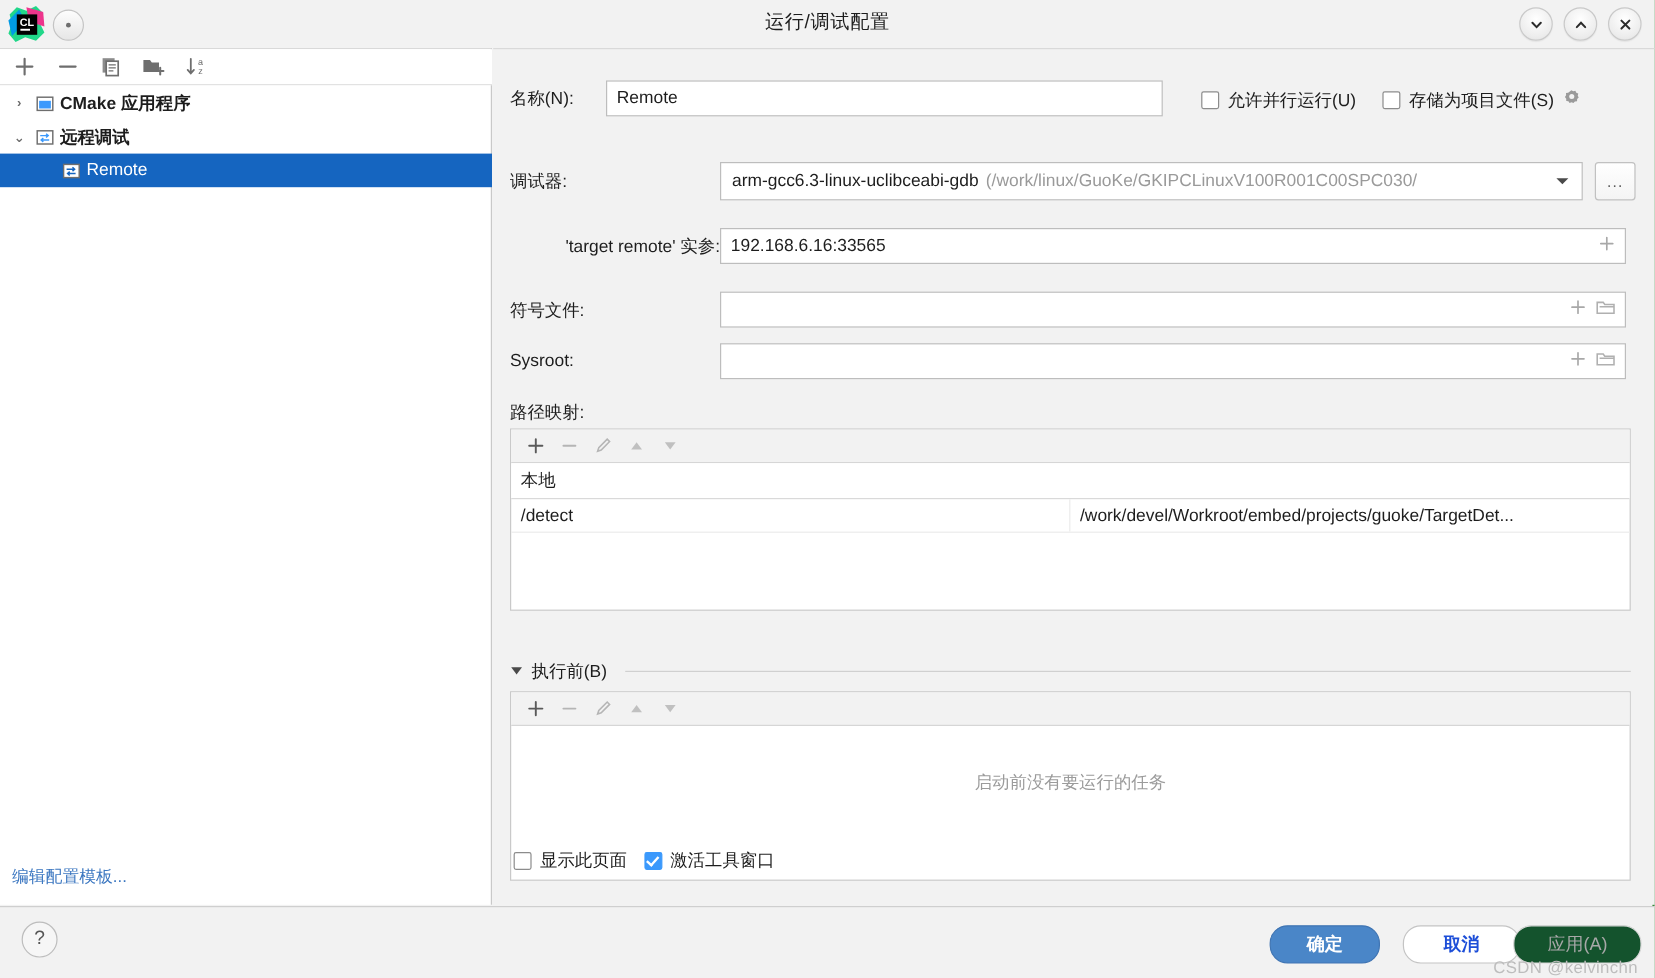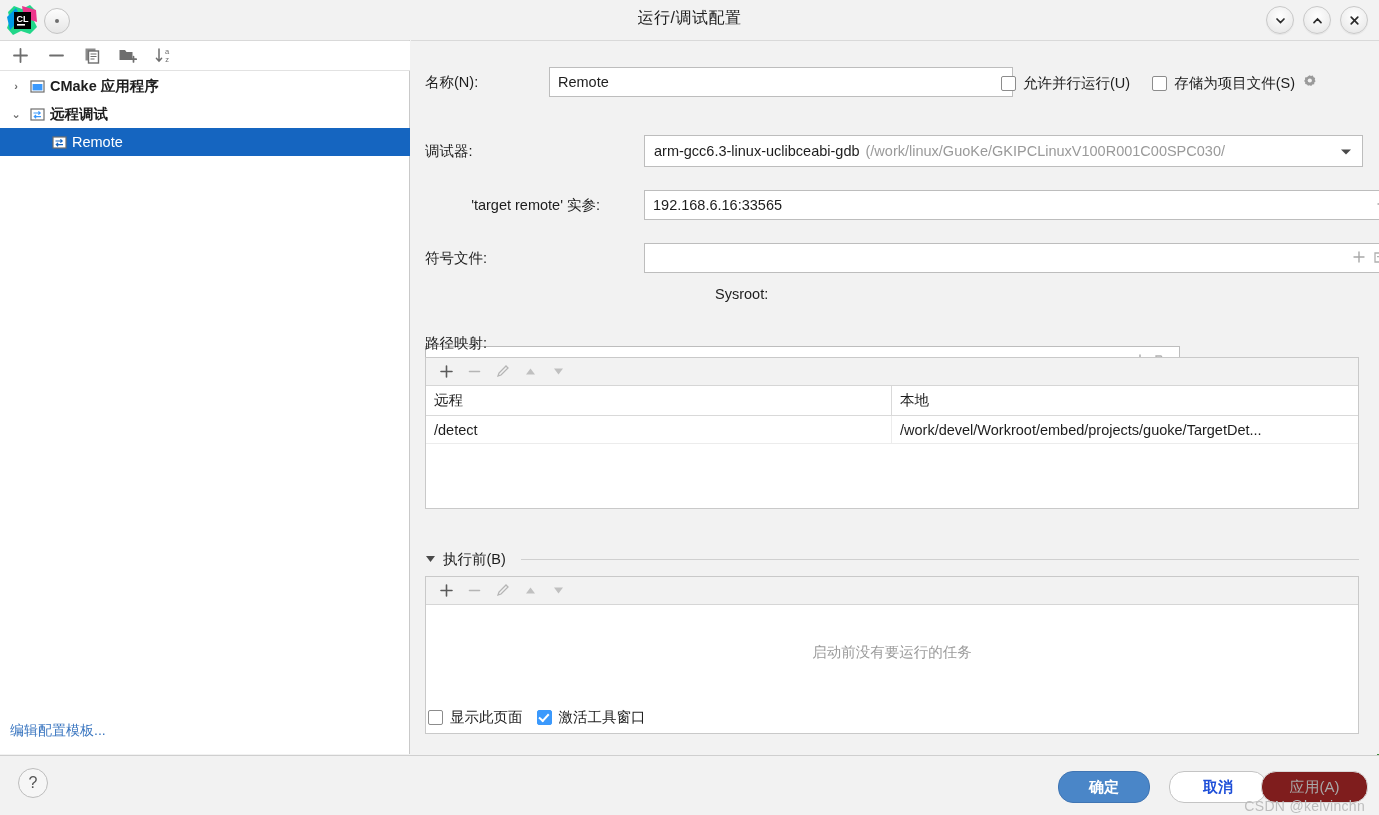--- a/index.html
+++ b/index.html
@@ -95,21 +95,21 @@
     color: #3a76c0; font-size: 14px; cursor: pointer;
   }
 
   
   #right-panel {
     position: absolute; left: 411px; top: 40px; width: 968px; height: 714px;
     background: #f2f2f2;
     border-top: 1px solid #d9d9d9;
   }
 
-  .row { position: absolute; display: flex; align-items: center; gap: 44px; }
+  .row { position: absolute; display: flex; align-items: center; }
   .lbl { font-size: 14.5px; color: #1d1d1d; }
 
   .txtfield {
     background: #ffffff; border: 1px solid #bdbdbd;
     height: 30px; display: flex; align-items: center;
     padding: 0 8px; font-size: 14.5px; color: #1d1d1d;
   }
   .txtfield.with-icons { justify-content: space-between; }
   .fieldicons { display: flex; align-items: center; gap: 8px; color: #a5a5a5; }
 
@@ -194,21 +194,21 @@
   }
   #btn-ok {
     right: 229px; width: 92px; background: #4a86c8; border: 1px solid #4075b3;
     color: #ffffff; font-weight: bold;
   }
   #btn-cancel {
     right: 112px; width: 98px; background: #ffffff; border: 1px solid #c4c4c4;
     color: #1d4ed8; font-weight: bold;
   }
   #btn-apply {
-    right: 11px; width: 107px; background: #7f1d1d; border: 1px solid #d8d8d8;
+    right: 11px; width: 107px; background: #14532d; border: 1px solid #d8d8d8;
     color: #a8a8a8;
   }
   #watermark {
     position: absolute; right: 14px; top: 42px;
     color: #bdbdbd; font-size: 14px; letter-spacing: .3px;
   }
 </style>
 </head>
 <body>
 
@@ -390,21 +390,21 @@
           <span>
             <svg width="16" height="14" viewBox="0 0 16 14">
               <path d="M1 3 H6 L7.3 4.8 H15 V12 H1 Z" fill="none" stroke="#b0b0b0" stroke-width="1.3"></path>
               <path d="M3 6.6 H15" stroke="#b0b0b0" stroke-width="1.3"></path>
             </svg>
           </span>
         </span>
       </div>
     </div>
 
-    <div class="row" style="left:14px; top:245px;flex-direction:column;">
+    <div class="row" style="left:14px; top:245px;">
       <span class="lbl" style="width:175px;">Sysroot:</span>
       <div class="txtfield with-icons" style="width:755px;">
         <span></span>
         <span class="fieldicons">
           <span>
             <svg width="14" height="14" viewBox="0 0 14 14">
                 <path d="M7 2 V12 M2 7 H12" stroke="#a8a8a8" stroke-width="1.4" stroke-linecap="round"></path>
               </svg>
           </span>
           <span>
@@ -441,21 +441,20 @@
               <path d="M6.5 3.5 L11 9.5 L2 9.5 Z" fill="#c0c0c0"></path>
             </svg>
         </span>
         <span class="mt-item">
           <svg width="13" height="13" viewBox="0 0 13 13">
               <path d="M6.5 9.5 L2 3.5 L11 3.5 Z" fill="#c0c0c0"></path>
             </svg>
         </span>
       </div>
       <div class="thead">
-        <div class="th" style="width:465px;">远程</div>
         <div class="th" style="flex:1;">本地</div>
       </div>
       <div class="trow">
         <div class="td" style="width:465px;">/detect</div>
         <div class="td" style="flex:1;">/work/devel/Workroot/embed/projects/guoke/TargetDet...</div>
       </div>
     </div>
 
     <div class="section-header" style="left:14px; top:509px;">
       <span class="tri">

